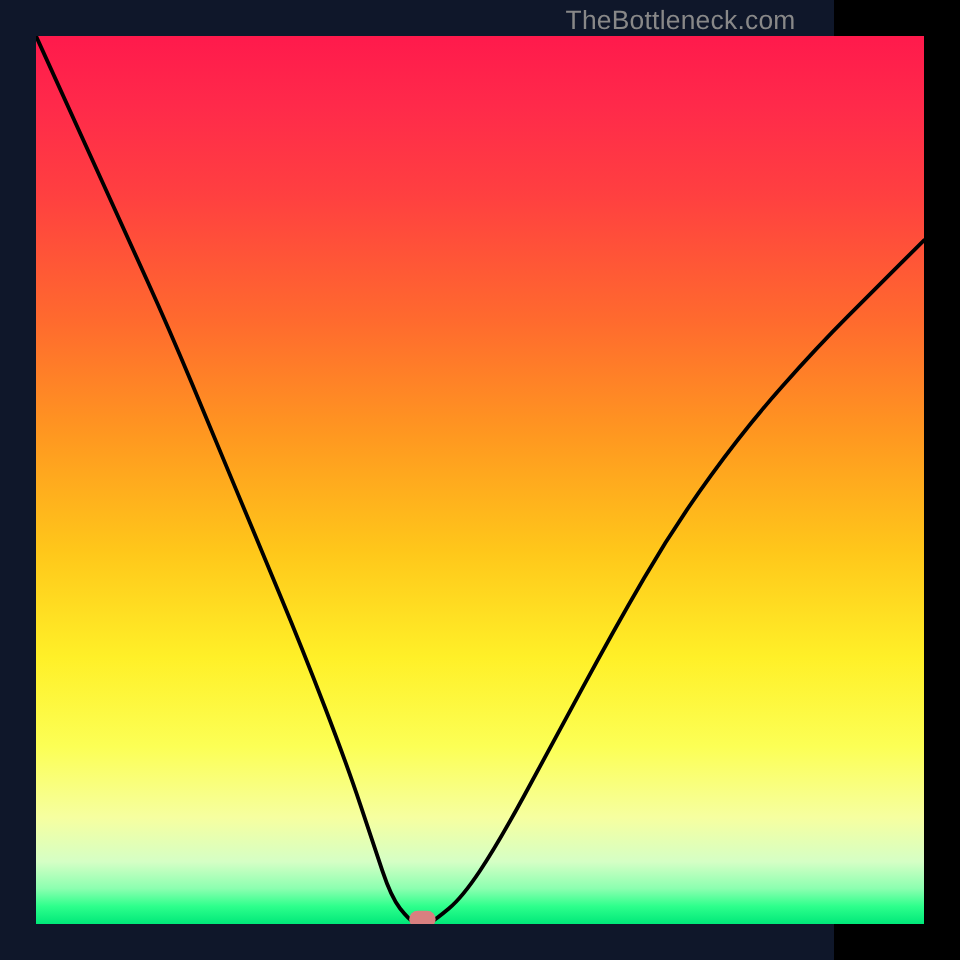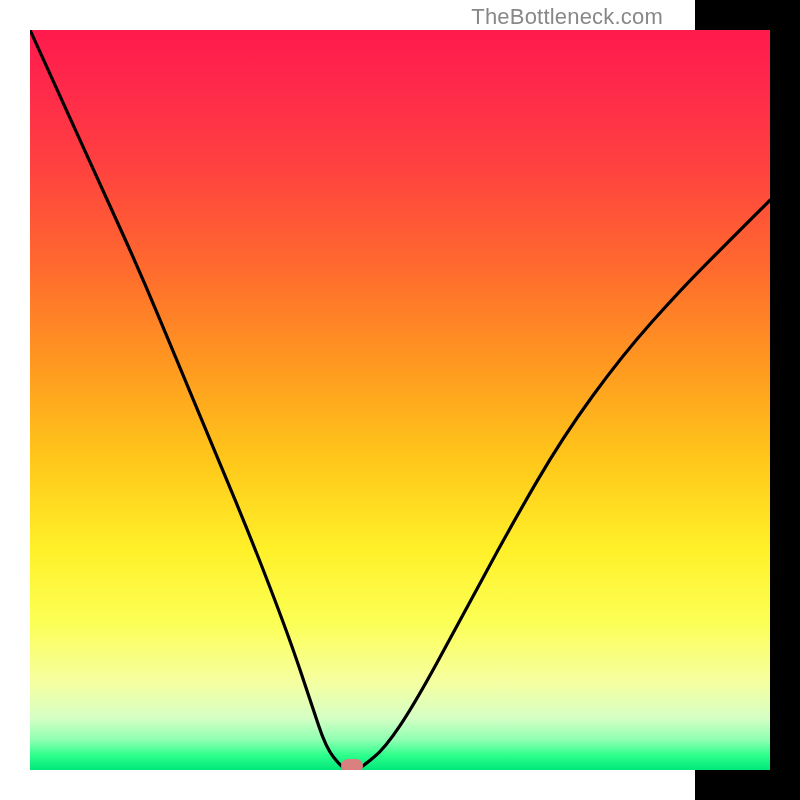--- a/index.html
+++ b/index.html
@@ -10,21 +10,21 @@
     background: #000;
     font-family: Arial, Helvetica, sans-serif;
     overflow: hidden;
   }
   .frame {
     position: absolute;
     top: 0;
     left: 0;
     width: 695px;
     height: 800px;
-    background: #ffffff;
+    background: #0f172a;
   }
   .plot-area {
     position: absolute;
     top: 30px;
     left: 30px;
     width: 740px;
     height: 740px;
     overflow: hidden;
   }
   .gradient-bg {

